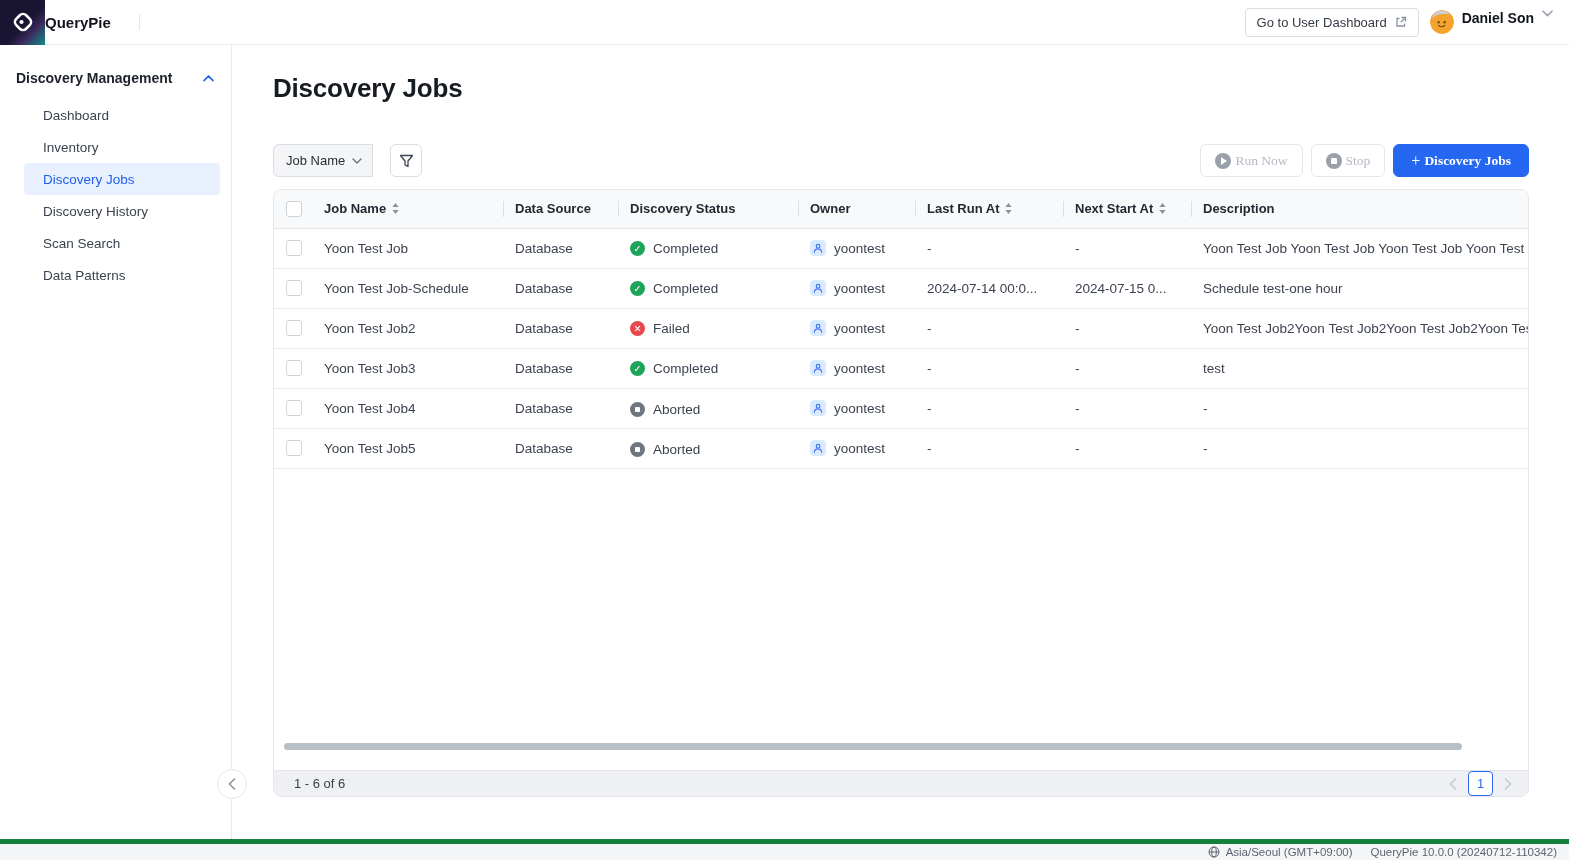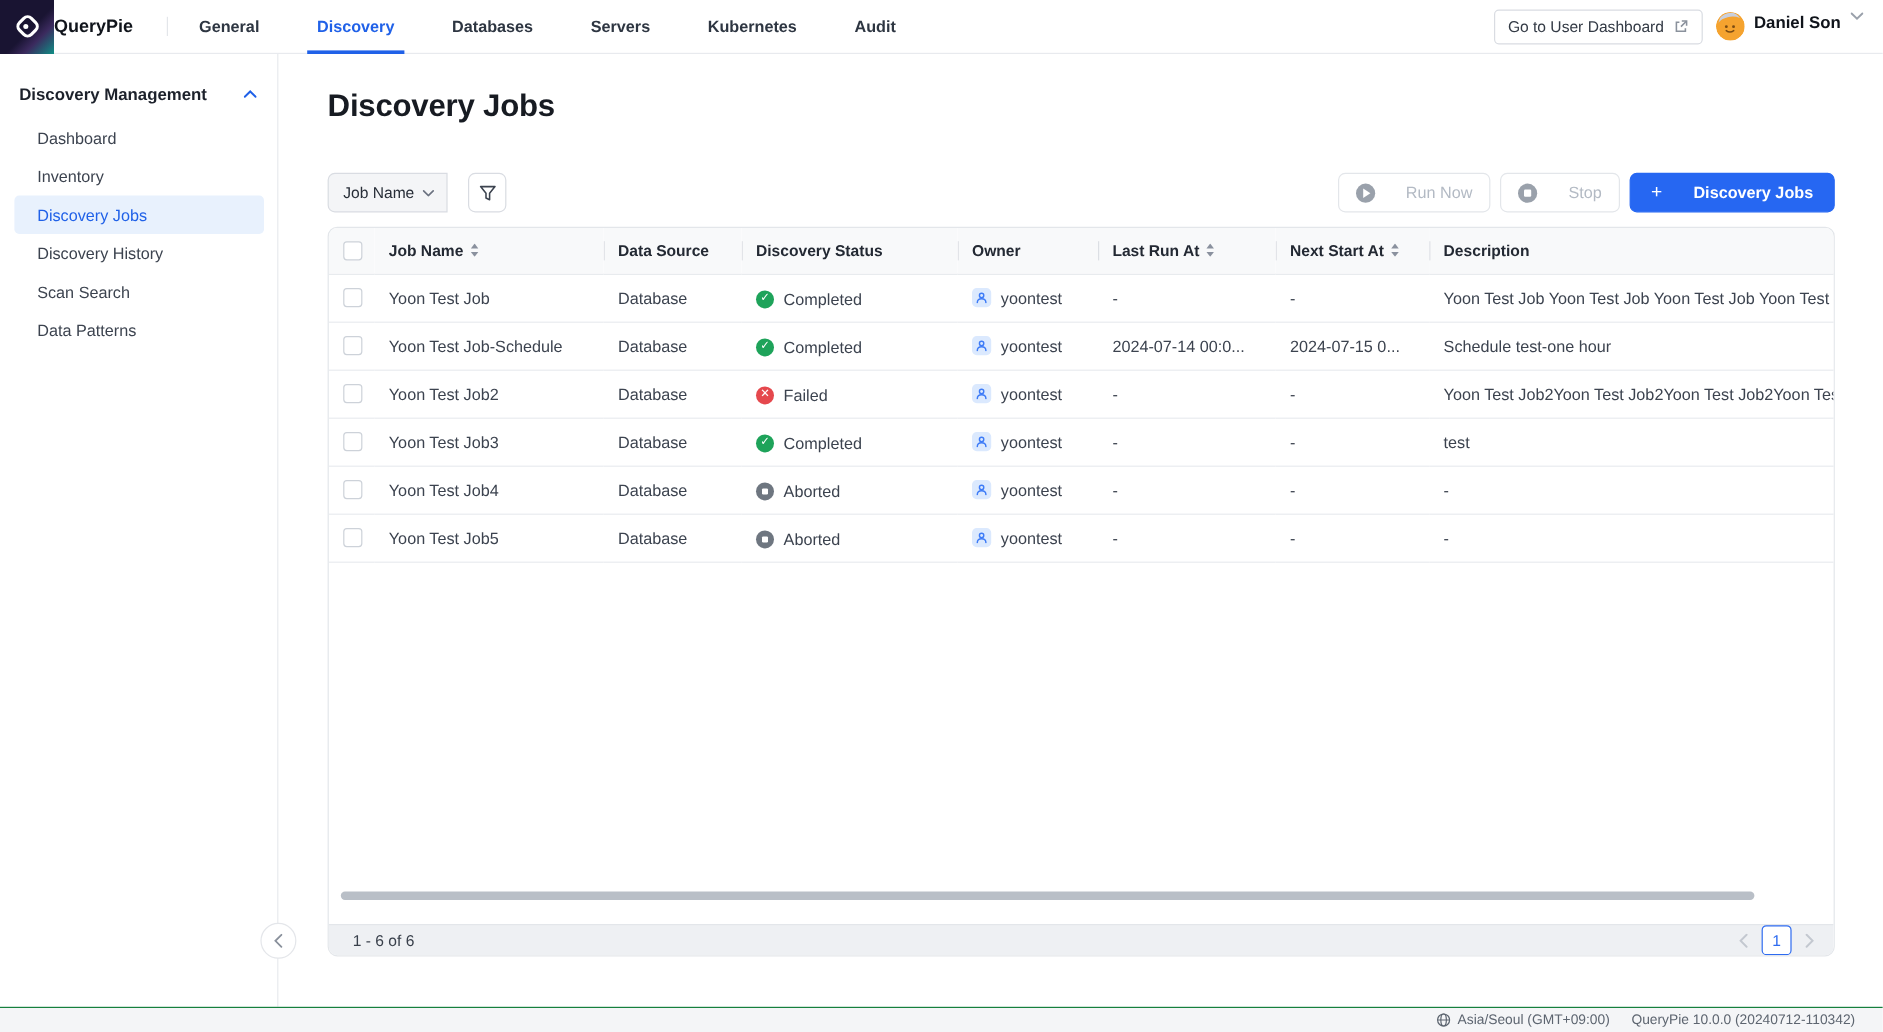--- a/index.html
+++ b/index.html
@@ -21,35 +21,35 @@
   .tab.active::after { content:""; position:absolute; left:-8px; right:-8px; bottom:-1px; height:3px; background:#2061e8; }
   .nav-right { margin-left:auto; display:flex; align-items:center; gap:11px; padding-right:16px; }
   .ghost-btn { display:flex; gap:8px; align-items:center; border:1px solid #d9dce2; background:#fff; border-radius:4px; height:29px; padding:0 11px; font-size:13px; color:#333a45; cursor:pointer; font-family:inherit; }
   .user-wrap { display:flex; align-items:flex-start; gap:8px; cursor:pointer; }
   .avatar { width:24px; height:24px; border-radius:50%; overflow:hidden; flex:none; }
   .user-name { font-size:14px; font-weight:600; color:#10141b; }
   
   .app-body { flex:1; min-height:0; display:flex; }
   .sidebar { width:232px; flex:none; border-right:1px solid #e8eaee; padding-top:18px; }
   .side-section { display:flex; align-items:center; justify-content:space-between; padding:0 17px 0 16px; font-size:14px; font-weight:700; color:#1c212b; height:30px; cursor:pointer; }
-  .side-items { margin-top:6px; display:flex; flex-direction:column; gap:0; }
+  .side-items { margin-top:6px; display:flex; flex-direction:column; gap:0;padding-left:12px; }
   .side-item { height:32px; display:flex; align-items:center; margin:0 11px 0 12px; padding-left:19px; font-size:13.5px; color:#3c434f; border-radius:4px; cursor:pointer; white-space:nowrap; }
   .side-item.active { background:#e8f1fd; color:#2061e8; }
   .collapse-btn { position:absolute; left:217px; top:769px; width:30px; height:30px; border-radius:50%; background:#fff; border:1px solid #e4e6ea; color:#8a919c; display:flex; align-items:center; justify-content:center; z-index:5; cursor:pointer; }
   
   .main { flex:1; min-width:0; padding:0 40px 0 41px; position:relative; }
   .page-title { font-size:26px; font-weight:700; color:#171b22; margin-top:28px; letter-spacing:-0.2px; }
   .toolbar { margin-top:40px; display:flex; align-items:center; height:33px; }
   .combo-field { display:flex; align-items:center; gap:7px; background:#f4f5f7; border:1px solid #d9dce2; border-radius:6px 0 0 6px; padding:0 10px 0 12px; font-size:13px; color:#272d37; height:33px; cursor:pointer; }
   .search-box { display:flex; align-items:center; gap:7px; border:1px solid #d9dce2; border-left:none; border-radius:0 6px 6px 0; width:205px; padding:0 10px; background:#fff; height:33px; }
   .search-box input { border:none; outline:none; font-size:13.5px; width:100%; color:#272d37; font-family:inherit; background:transparent; }
   .search-box input::placeholder { color:#a0a7b1; }
   .filter-btn { margin-left:17px; width:32px; height:33px; border:1px solid #d9dce2; border-radius:6px; background:#fff; display:flex; align-items:center; justify-content:center; cursor:pointer; }
   .toolbar-right { margin-left:auto; display:flex; gap:8px; }
-  .btn { height:33px; border-radius:6px; font-size:13.5px; display:inline-flex; align-items:center; gap:26px; padding:0 14px; cursor:pointer; font-family:Liberation Sans, sans-serif; white-space:nowrap; }
+  .btn { height:33px; border-radius:6px; font-size:13.5px; display:inline-flex; align-items:center; gap:4px; padding:0 14px; cursor:pointer; font-family:Liberation Serif, serif; white-space:nowrap; }
   .btn.disabled { background:#fff; border:1px solid #e3e6ea; color:#b3bac4; }
   .btn.primary { background:#2667f2; border:1px solid #2667f2; color:#fff; font-weight:600; padding:0 17px; }
   .btn .plus { font-size:16px; font-weight:400; line-height:1; }
   .ico-circle { width:16px; height:16px; border-radius:50%; background:#9aa1ab; display:inline-flex; align-items:center; justify-content:center; flex:none; }
   .ico-circle .tri { width:0; height:0; border-style:solid; border-width:4px 0 4px 6px; border-color:transparent transparent transparent #fff; margin-left:2px; }
   .ico-circle .sq { width:6px; height:6px; background:#fff; border-radius:1px; }
   
   .table-card { margin-top:12px; border:1px solid #e3e6ea; border-radius:8px; height:608px; position:relative; overflow:hidden; display:flex; flex-direction:column; background:#fff; }
   table { border-collapse:collapse; width:100%; table-layout:fixed; }
   thead th { background:#f8f9fa; height:38px; font-size:13px; font-weight:700; color:#232933; text-align:left; padding:0 0 0 12px; border-bottom:1px solid #e3e6ea; position:relative; white-space:nowrap; overflow:hidden; }
@@ -64,44 +64,36 @@
   .status-ico.aborted { background:#6e7680; }
   .status-ico .sq { width:5px; height:5px; background:#fff; border-radius:1px; }
   .owner { display:inline-flex; align-items:center; gap:8px; }
   .owner-ico { width:16px; height:16px; border-radius:4px; background:#dbe9fe; display:inline-flex; align-items:center; justify-content:center; flex:none; }
   .hscroll { position:absolute; left:10px; bottom:46px; height:7px; width:1178px; background:#b9bfc7; border-radius:4px; }
   .card-footer { margin-top:auto; height:26px; flex:none; background:#eef0f3; border-top:1px solid #e3e6ea; display:flex; align-items:center; padding:0 16px 0 20px; font-size:13px; color:#39404b; }
   .pager { margin-left:auto; display:flex; align-items:center; gap:11px; }
   .pager .chev { color:#c3c8d0; display:flex; align-items:center; cursor:default; }
   .page-num { width:25px; height:25px; border:1px solid #2e6bf0; color:#2e6bf0; background:#fff; border-radius:4px; display:flex; align-items:center; justify-content:center; font-size:13px; cursor:pointer; }
   
-  .statusbar { height:21px; flex:none; background:#f4f5f7; border-top:1px solid #15803d; display:flex; align-items:center; justify-content:flex-end; gap:18px; padding-right:23px; font-size:11.5px; color:#5d6570; }
+  .statusbar { height:21px; flex:none; background:#f4f5f7; border-top:5px solid #15803d; display:flex; align-items:center; justify-content:flex-end; gap:18px; padding-right:12px; font-size:11.5px; color:#5d6570; }
   .statusbar .tz { display:flex; align-items:center; gap:6px; }
   .sort-ico { display:inline-flex; flex-direction:column; gap:1px; }
 </style>
 </head>
 <body>
 
 <header class="navbar">
   <div class="logo">
     <svg width="24" height="24" viewBox="0 0 24 24" fill="none">
       <rect x="5" y="5" width="14" height="14" rx="4.5" transform="rotate(45 12 12)" stroke="#ffffff" stroke-width="2.6"></rect>
       <circle cx="10.5" cy="12" r="2.1" fill="#ffffff"></circle>
     </svg>
   </div>
   <div class="brand">QueryPie</div>
   <div class="nav-divider"></div>
-  <nav class="tabs" id="nav-tabs">
-      <div class="tab">General</div>
-      <div class="tab active">Discovery</div>
-      <div class="tab">Databases</div>
-      <div class="tab">Servers</div>
-      <div class="tab">Kubernetes</div>
-      <div class="tab">Audit</div>
-    </nav>
   <div class="nav-right">
     <button class="ghost-btn">
       <span>Go to User Dashboard</span>
       <svg width="12" height="12" viewBox="0 0 12 12" fill="none" stroke="#8a919c" stroke-width="1.3">
         <path d="M4.5 2.5 H2 V10 H9.5 V7.5"></path>
           <path d="M6.5 1.5 H10.5 V5.5"></path>
           <path d="M10.3 1.7 L5.8 6.2"></path>
       </svg>
     </button>
     <div class="user-wrap">

